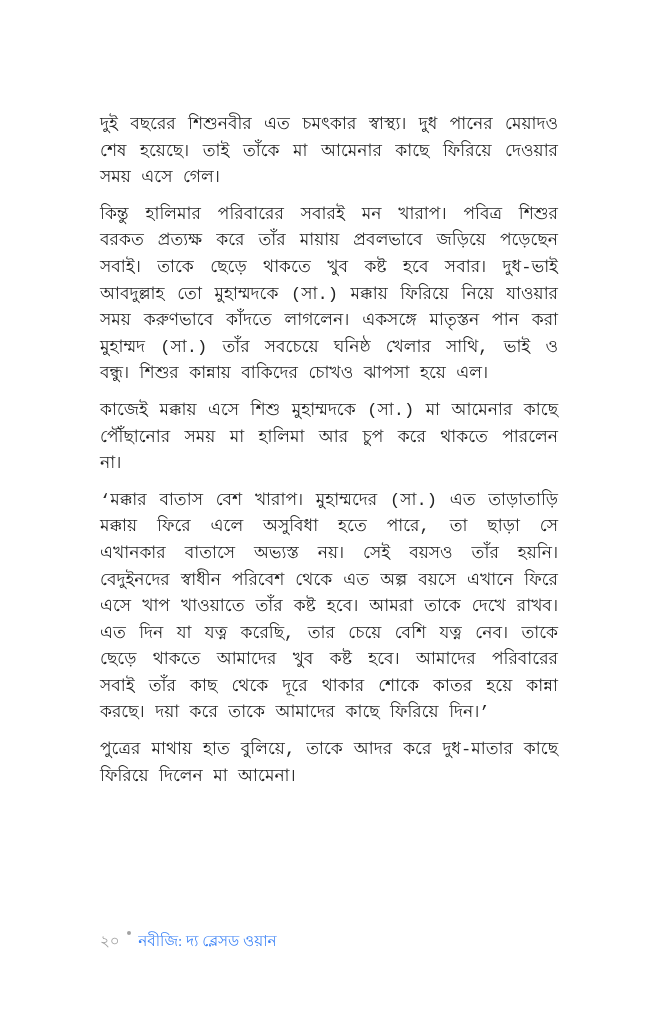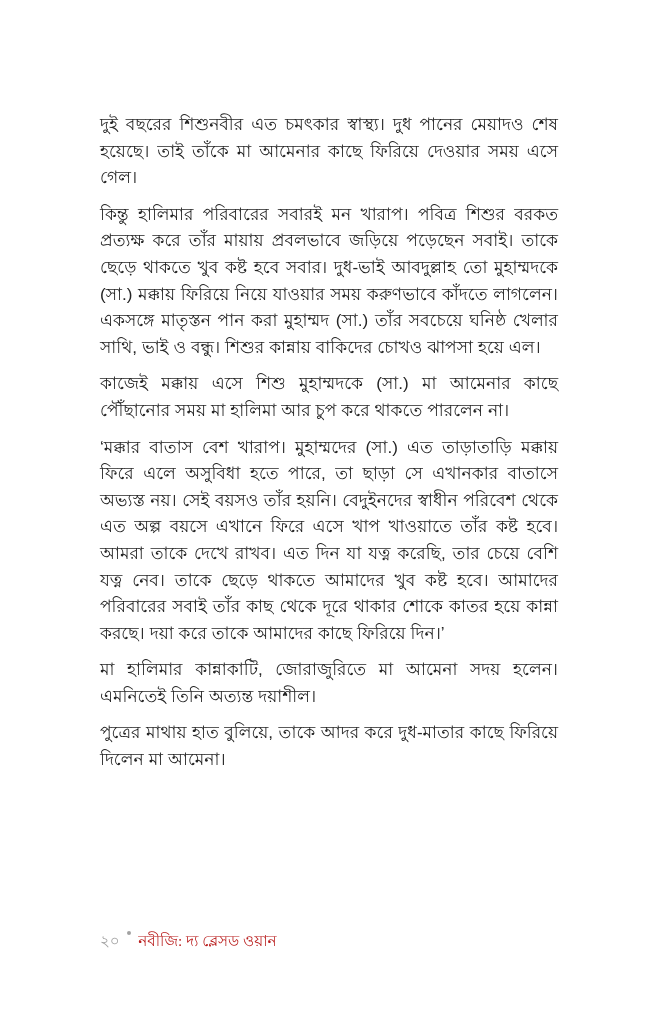--- a/index.html
+++ b/index.html
@@ -31,21 +31,21 @@
 
   .para {
     margin: 0 0 10px 0;
     padding: 0;
     font-size: 17.1px;
     line-height: 26.6px;
     color: #242424;
     text-align: justify;
     text-justify: inter-word;
     word-spacing: 0.2px;
-    font-family: Liberation Sans, sans-serif;
+    font-family: Liberation Mono, monospace;
     -webkit-font-feature-settings: "kern" 1;
     font-feature-settings: "kern" 1;
   }
 
   .para:last-child {
     margin-bottom: 0;
   }
 
   .footer {
     position: absolute;
@@ -70,35 +70,34 @@
     width: 4.5px;
     height: 4.5px;
     border-radius: 50%;
     background: #a2a2a2;
     flex: 0 0 auto;
     position: relative;
     top: 0.5px;
   }
 
   .footer-title {
-    color: #b91c1c;
+    color: #3b82f6;
     font-family: Liberation Serif, serif;
   }
 </style>
 </head>
 <body>
 
 <div class="page">
 
   <div class="text-block">
     <p class="para">দুই বছরের শিশুনবীর এত চমৎকার স্বাস্থ্য। দুধ পানের মেয়াদও শেষ হয়েছে। তাই তাঁকে মা আমেনার কাছে ফিরিয়ে দেওয়ার সময় এসে গেল।</p>
     <p class="para">কিন্তু হালিমার পরিবারের সবারই মন খারাপ। পবিত্র শিশুর বরকত প্রত্যক্ষ করে তাঁর মায়ায় প্রবলভাবে জড়িয়ে পড়েছেন সবাই। তাকে ছেড়ে থাকতে খুব কষ্ট হবে সবার। দুধ-ভাই আবদুল্লাহ তো মুহাম্মদকে (সা.) মক্কায় ফিরিয়ে নিয়ে যাওয়ার সময় করুণভাবে কাঁদতে লাগলেন। একসঙ্গে মাতৃস্তন পান করা মুহাম্মদ (সা.) তাঁর সবচেয়ে ঘনিষ্ঠ খেলার সাথি, ভাই ও বন্ধু। শিশুর কান্নায় বাকিদের চোখও ঝাপসা হয়ে এল।</p>
     <p class="para">কাজেই মক্কায় এসে শিশু মুহাম্মদকে (সা.) মা আমেনার কাছে পৌঁছানোর সময় মা হালিমা আর চুপ করে থাকতে পারলেন না।</p>
     <p class="para">‘মক্কার বাতাস বেশ খারাপ। মুহাম্মদের (সা.) এত তাড়াতাড়ি মক্কায় ফিরে এলে অসুবিধা হতে পারে, তা ছাড়া সে এখানকার বাতাসে অভ্যস্ত নয়। সেই বয়সও তাঁর হয়নি। বেদুইনদের স্বাধীন পরিবেশ থেকে এত অল্প বয়সে এখানে ফিরে এসে খাপ খাওয়াতে তাঁর কষ্ট হবে। আমরা তাকে দেখে রাখব। এত দিন যা যত্ন করেছি, তার চেয়ে বেশি যত্ন নেব। তাকে ছেড়ে থাকতে আমাদের খুব কষ্ট হবে। আমাদের পরিবারের সবাই তাঁর কাছ থেকে দূরে থাকার শোকে কাতর হয়ে কান্না করছে। দয়া করে তাকে আমাদের কাছে ফিরিয়ে দিন।’</p>
-    <p class="para">মা হালিমার কান্নাকাটি, জোরাজুরিতে মা আমেনা সদয় হলেন। এমনিতেই তিনি অত্যন্ত দয়াশীল।</p>
     <p class="para">পুত্রের মাথায় হাত বুলিয়ে, তাকে আদর করে দুধ-মাতার কাছে ফিরিয়ে দিলেন মা আমেনা।</p>
   </div>
 
   <div class="footer">
     <span class="footer-page-number">২০</span>
     <span class="footer-bullet"></span>
     <span class="footer-title">নবীজি: দ্য ব্লেসড ওয়ান</span>
   </div>
 
 </div>

